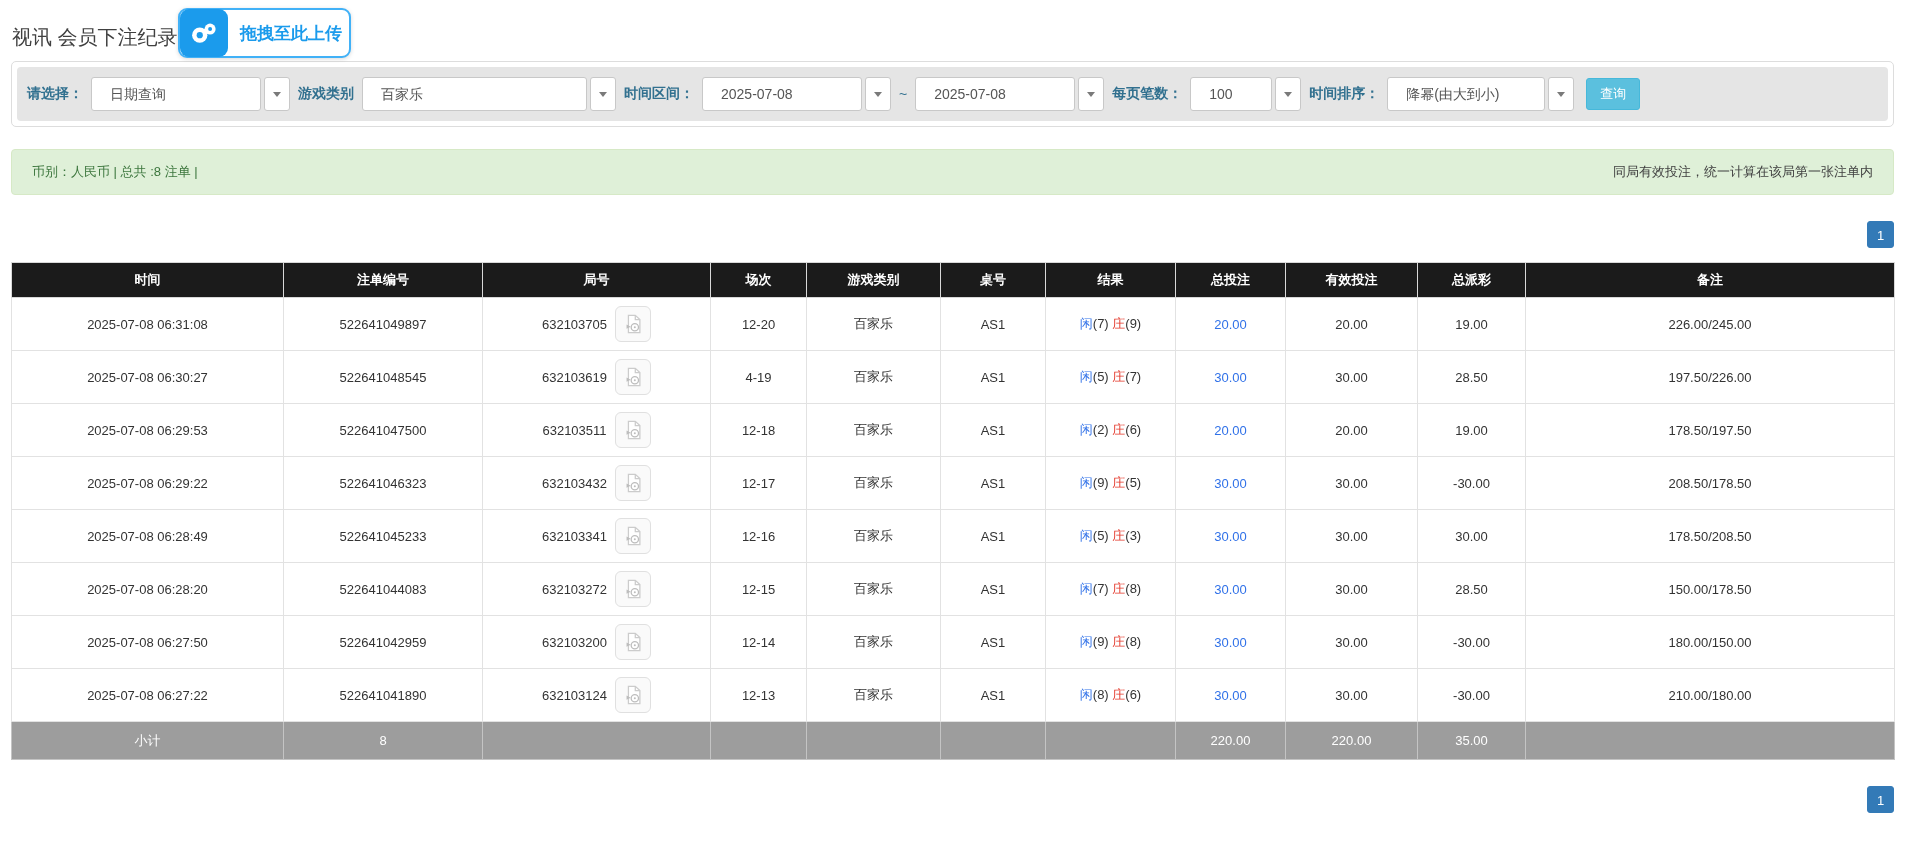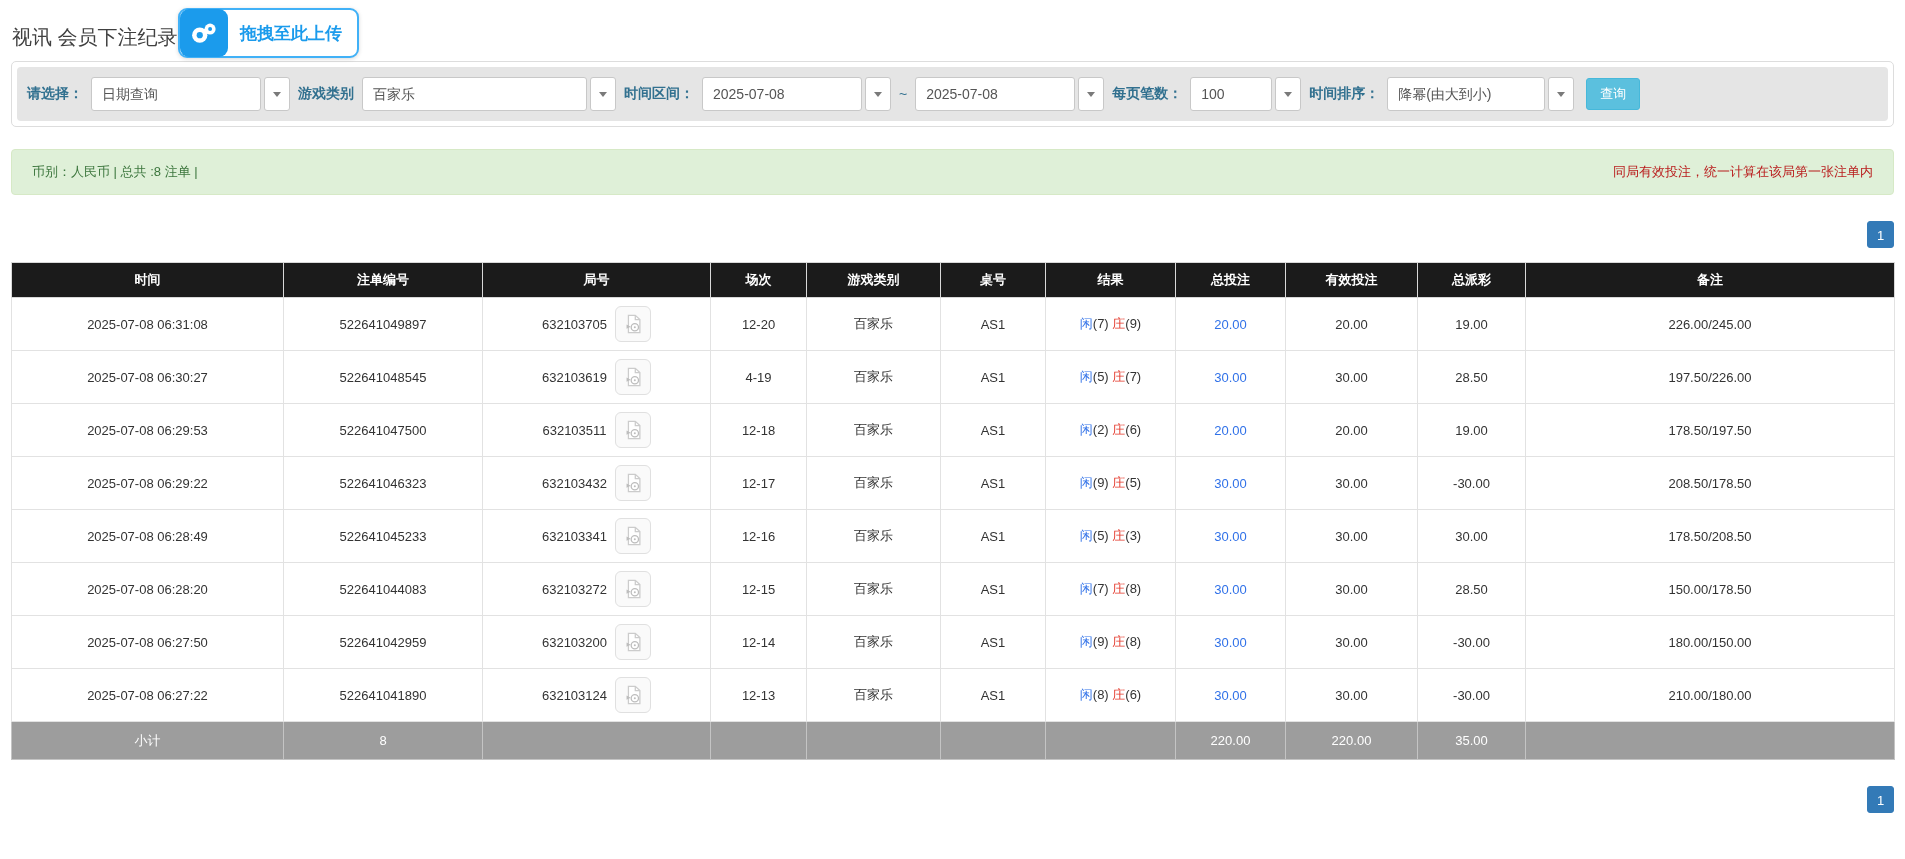--- a/index.html
+++ b/index.html
@@ -6,49 +6,49 @@
   html,body { width:1905px; height:859px; background:#fff; overflow:hidden;
     font-family:"Liberation Sans","DejaVu Sans",sans-serif; }
   body { position:relative; color:#333; }
 
   
   .page-title { margin:24px 0 0 12px; font-size:20px; font-weight:400; color:#404040; }
 
   
   .upload-overlay { position:absolute; left:178px; top:8px; z-index:9; display:flex;
     align-items:center; background:#fff; border:2px solid #41b1f7; border-radius:9px;
-    box-shadow:0 1px 4px rgba(0,0,0,.15); height:50px; padding-right:15px; cursor:pointer; }
+    box-shadow:0 1px 4px rgba(0,0,0,.15); height:50px; padding-right:7px; cursor:pointer; }
   .upload-icon { width:48px; height:48px; border-radius:9px; background:#1b9bec;
     display:flex; align-items:center; justify-content:center; margin-right:12px; flex:none; }
   .upload-label { font-size:17px; font-weight:700; color:#1b9bec; white-space:nowrap; }
 
   
   .filter-panel { margin:10px 11px 0; border:1px solid #ddd; border-radius:5px;
     background:#fff; padding:5px; }
   .filter-bar { background:#e5e5e5; border-radius:4px; padding:10px 10px;
     display:flex; align-items:center; gap:8px; }
   .f-label { font-size:14px; font-weight:700; color:#31708f; white-space:nowrap; }
   .combo { display:flex; align-items:stretch; gap:3px; cursor:pointer; }
   .combo .field { background:#fff; border:1px solid #c8c8c8; border-radius:3px;
-    height:34px; line-height:32px; padding:0 10px; font-size:14px; color:#555;
+    height:34px; line-height:32px; padding:0 18px; font-size:14px; color:#555;
     white-space:nowrap; overflow:hidden; }
   .combo .arrow-box { width:26px; background:#fff; border:1px solid #c8c8c8;
     border-radius:3px; display:flex; align-items:center; justify-content:center; }
   .caret { width:0; height:0; border:4px solid transparent; border-top:5px solid #7a7a7a; margin-top:4px; }
   .w170{width:170px} .w225{width:225px} .w160{width:160px} .w82{width:82px} .w158{width:158px}
   .tilde { color:#31708f; font-size:14px; }
   .search-btn { background:#5bc0de; border:1px solid #46b8da; color:#fff; font-size:13px;
     border-radius:3px; height:32px; padding:0 13px; cursor:pointer; margin-left:4px; }
 
   
   .summary-bar { margin:22px 11px 0; background:#dff0d8; border:1px solid #d6e9c6;
     border-radius:4px; padding:13px 20px; font-size:13px; display:flex;
     justify-content:space-between; align-items:center; }
   .summary-left { color:#3c763d; }
-  .summary-notice { color:#b91c1c;text-align:right; }
+  .summary-notice { color:#404040;text-align:right; }
 
   
   .pagination-row { margin:26px 11px 0; text-align:right; }
   .page-btn { display:inline-block; min-width:27px; height:27px; line-height:27px;
     background:#337ab7; border:1px solid #337ab7; color:#fff; font-size:13px;
     text-align:center; border-radius:3px; cursor:pointer; }
 
   
   table.records { margin:14px 11px 0; width:1883px; border-collapse:collapse;
     table-layout:fixed; font-size:13px; }

